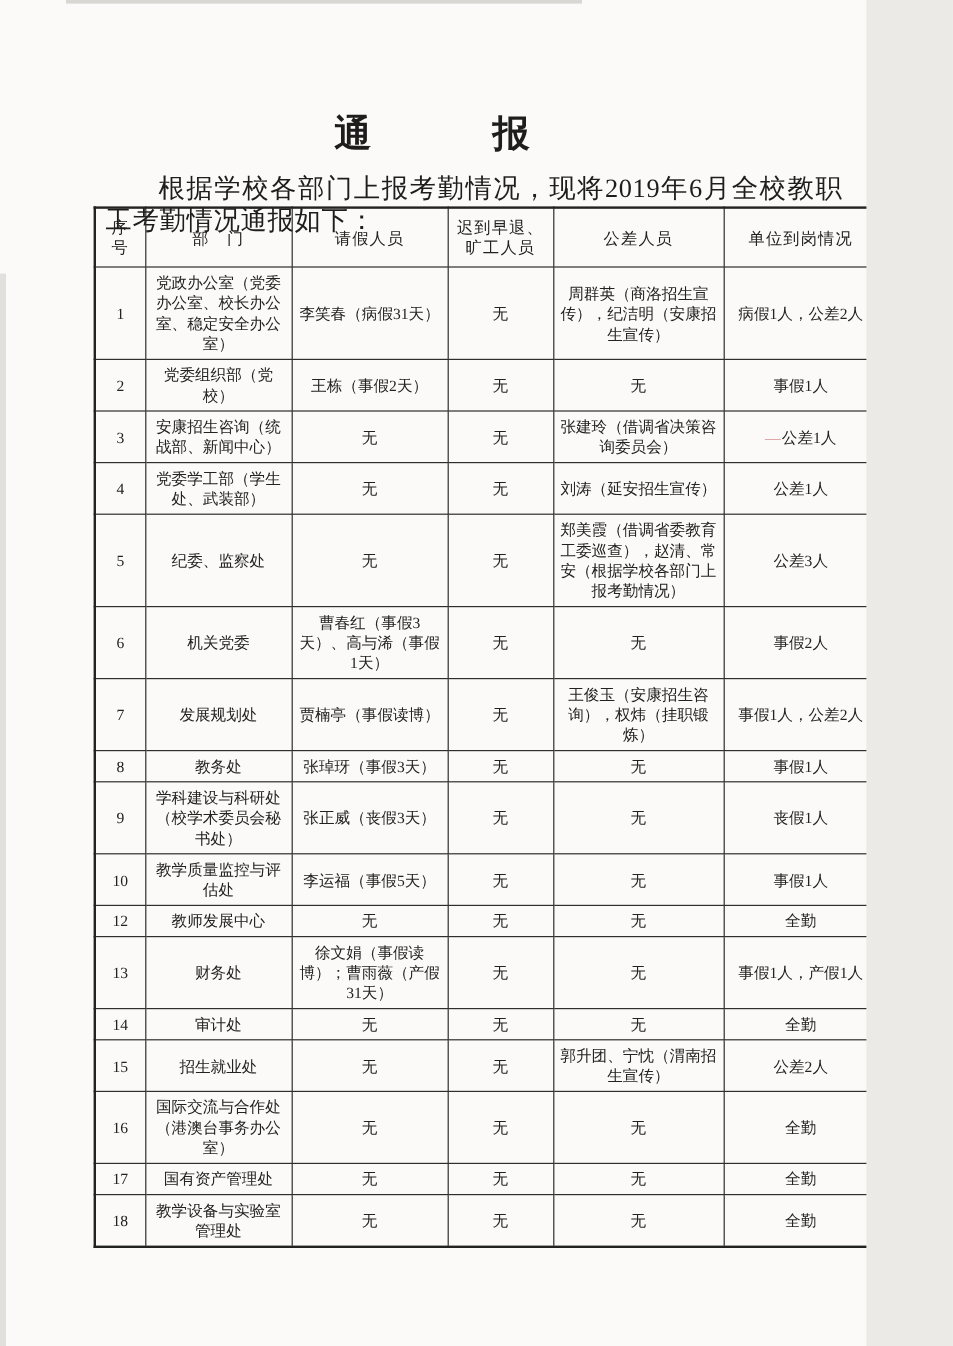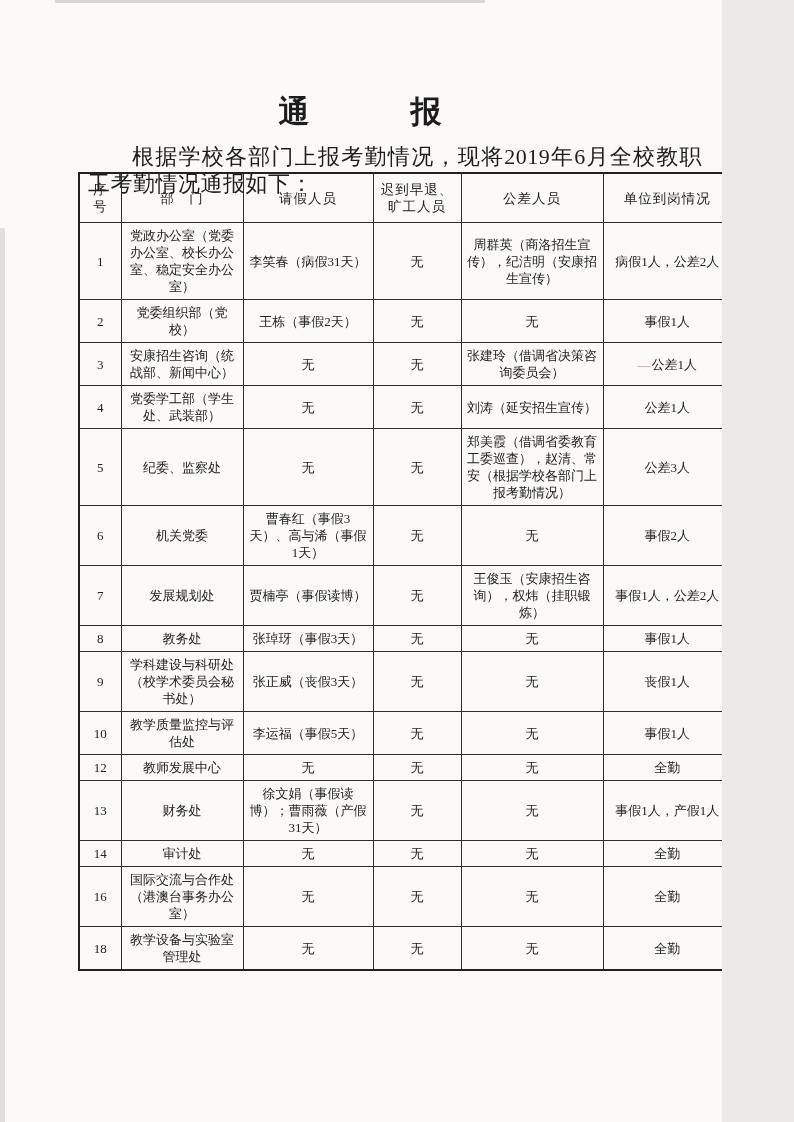--- a/index.html
+++ b/index.html
@@ -218,22 +218,38 @@
         </tr>
         <tr>
           <td>14</td>
           <td class="dept">审计处</td>
           <td>无</td>
           <td>无</td>
           <td>无</td>
           <td>全勤</td>
         </tr>
         <tr>
+          <td>15</td>
+          <td class="dept">招生就业处</td>
+          <td>无</td>
+          <td>无</td>
+          <td>郭升团、宁忱（渭南招生宣传）</td>
+          <td>公差2人</td>
+        </tr>
+        <tr>
           <td>16</td>
           <td class="dept">国际交流与合作处（港澳台事务办公室）</td>
+          <td>无</td>
+          <td>无</td>
+          <td>无</td>
+          <td>全勤</td>
+        </tr>
+        <tr>
+          <td>17</td>
+          <td class="dept">国有资产管理处</td>
           <td>无</td>
           <td>无</td>
           <td>无</td>
           <td>全勤</td>
         </tr>
         <tr>
           <td>18</td>
           <td class="dept">教学设备与实验室管理处</td>
           <td>无</td>
           <td>无</td>

